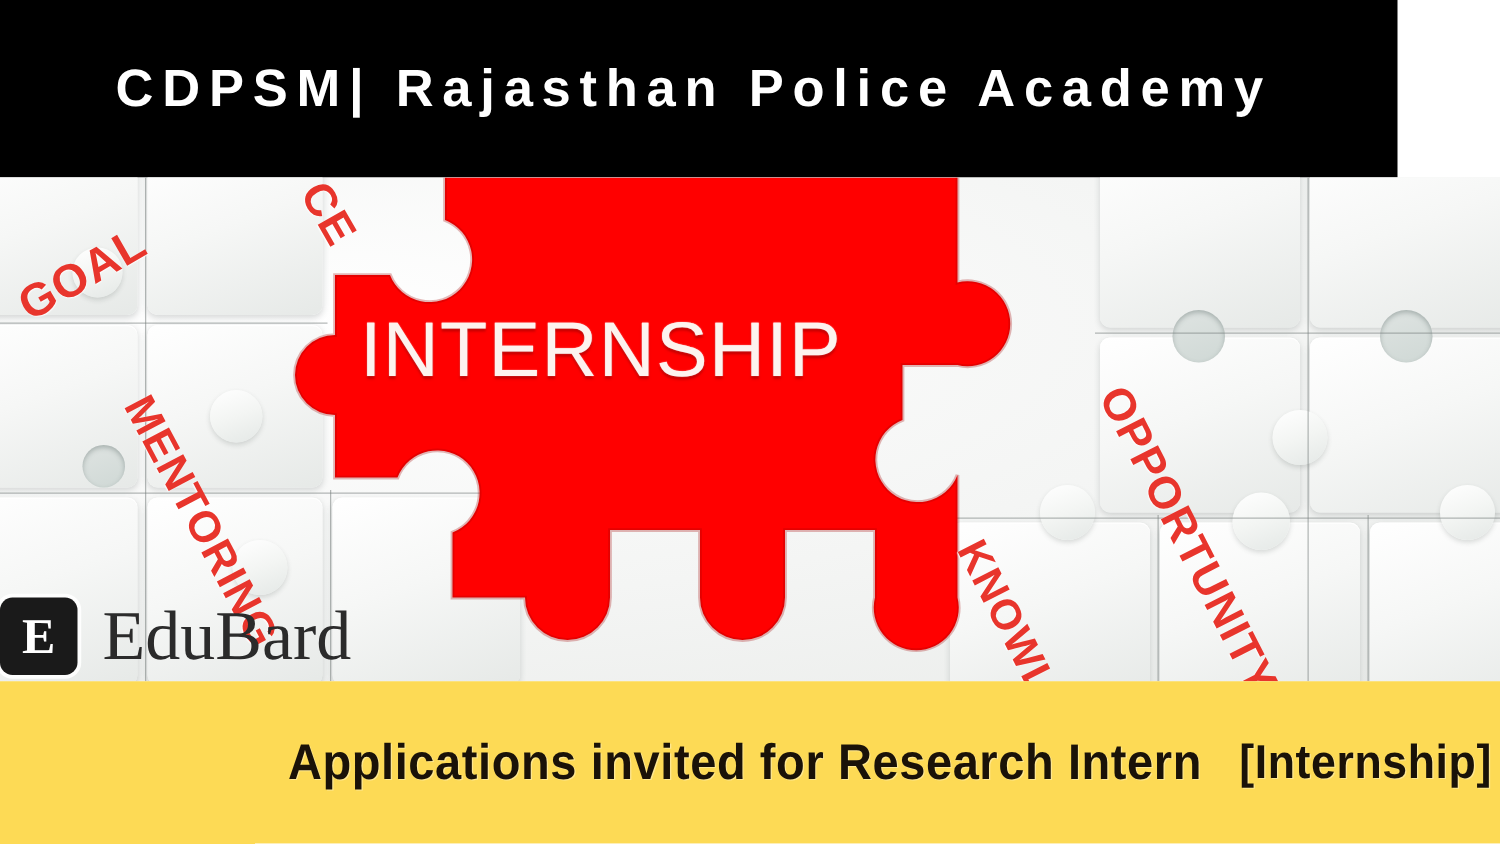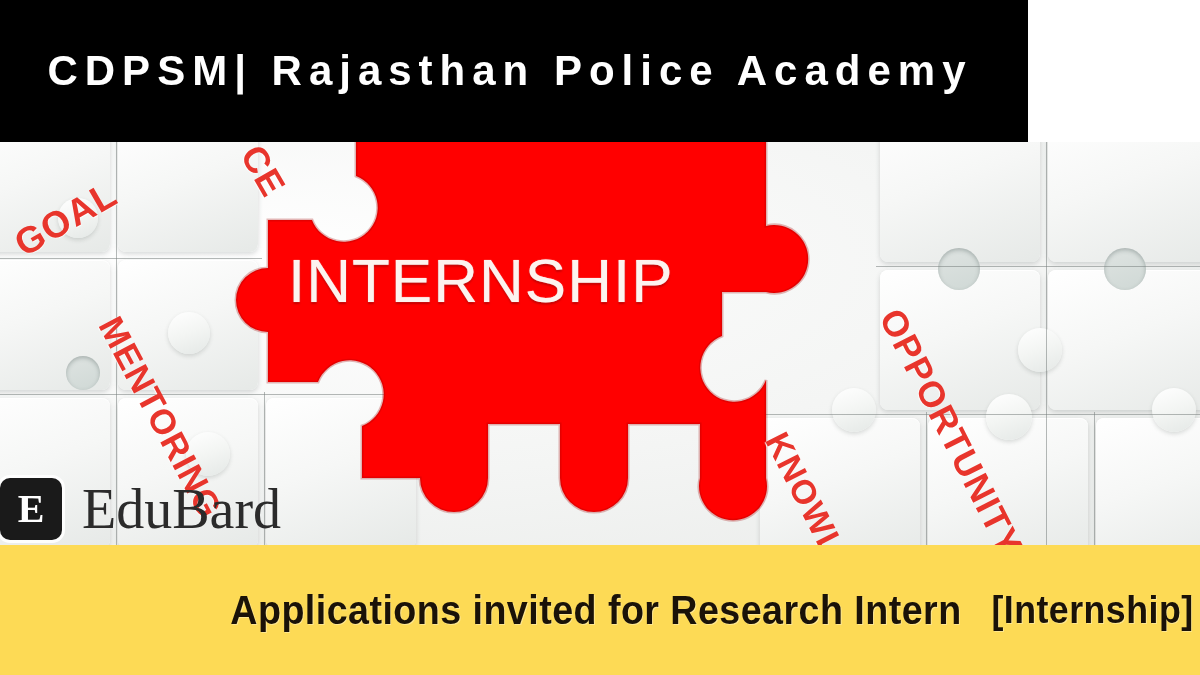--- a/index.html
+++ b/index.html
@@ -18,21 +18,21 @@
     height: 675px;
     overflow: hidden;
     background: #ffffff;
   }
 
   
   .header-band {
     position: absolute;
     left: 0;
     top: 0;
-    width: 1028px;
+    width: 1118px;
     height: 142px;
     background: #000000;
     display: flex;
     align-items: center;
     justify-content: center;
   }
   .header-title {
     color: #ffffff;
     font-family: "Liberation Sans", sans-serif;
     font-weight: bold;

